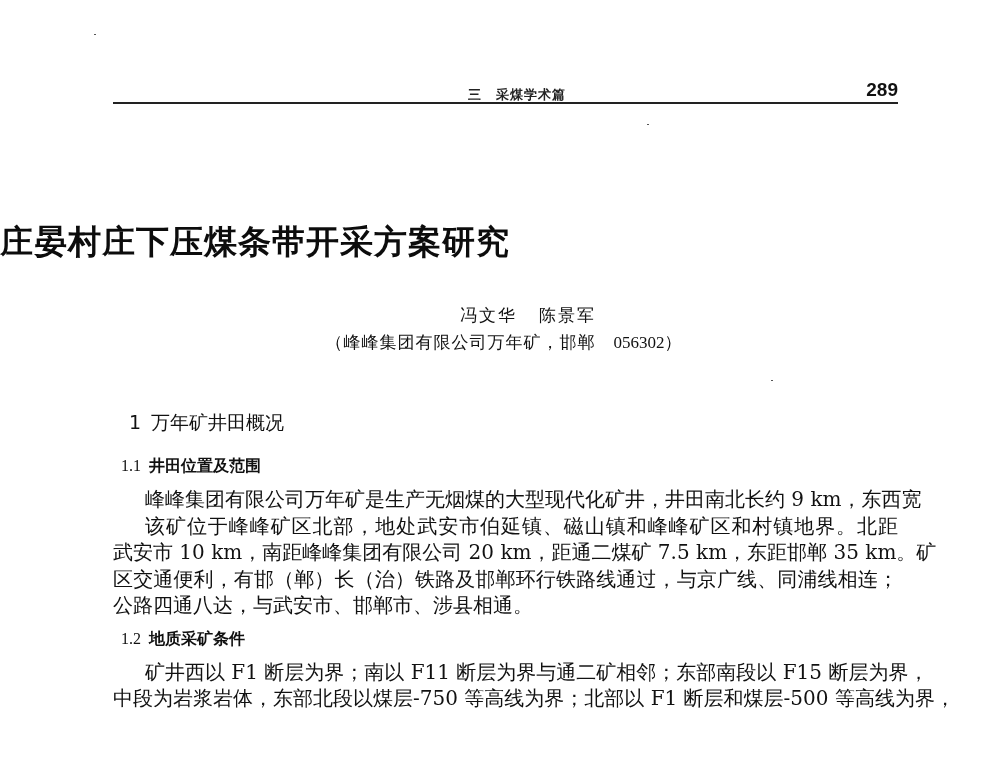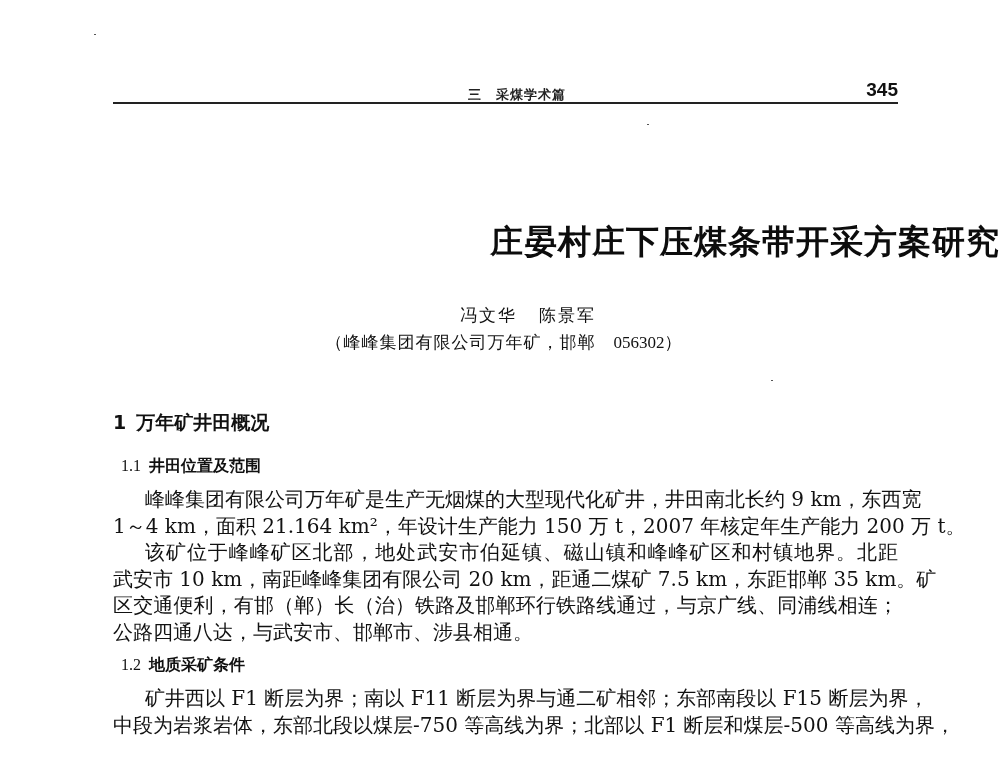--- a/index.html
+++ b/index.html
@@ -60,21 +60,21 @@
       width: 785px;
       height: 2px;
       background: #222;
     }
 
     
     .paper-title {
       left: 0;
       width: 1000px;
       top: 220px;
-      text-align: right;
+      text-align: left;
       font-family: Liberation Sans, sans-serif;
       font-weight: bold;
       font-size: 33px;
       letter-spacing: 1px;
       color: #0c0c0c;
     }
     .authors {
       left: 0;
       width: 1000px;
       top: 304px;
@@ -101,24 +101,24 @@
     }
 
     
     .content {
       left: 113px;
       top: 408px;
       width: 785px;
     }
     .h1 {
       font-family: "DejaVu Sans", "Liberation Sans", sans-serif;
-      font-weight: bold;
+      font-weight: normal;
       font-size: 19px;
       line-height: 28px;
-      margin: 0 0 18px 0;
+      margin: 0 0 18px 16px;
       color: #111;
     }
     .h1 .num { margin-right: 10px; }
     .h2 {
       font-family: "DejaVu Serif", "Liberation Serif", serif;
       font-weight: bold;
       font-size: 16px;
       line-height: 24px;
       margin: 8px;
       color: #111;
@@ -147,21 +147,21 @@
 <body>
 
 <span class="speck" style="left:94px;top:34px;"></span>
 <span class="speck" style="left:647px;top:124px;"></span>
 <span class="speck" style="left:771px;top:380px;"></span>
 
 <div class="abs running-header">
   <div class="header-section">
     <span class="num">三</span><span>采煤学术篇</span>
   </div>
-  <div class="page-number">345</div>
+  <div class="page-number">289</div>
   <div class="header-rule"></div>
 </div>
 
 <div class="abs paper-title">庄晏村庄下压煤条带开采方案研究</div>
 
 <div class="abs authors">
   <span>冯文华</span><span class="gap"></span><span>陈景军</span>
 </div>
 
 <div class="abs affiliation">
@@ -172,21 +172,20 @@
   <div class="h1">
     <span class="num">1</span><span>万年矿井田概况</span>
   </div>
 
   <div class="h2">
     <span class="num">1.1</span><span>井田位置及范围</span>
   </div>
 
   <div class="para">
     <span class="line first">峰峰集团有限公司万年矿是生产无烟煤的大型现代化矿井，井田南北长约 9 km，东西宽</span>
-    <span class="line last">1～4 km，面积 21.164 km²，年设计生产能力 150 万 t，2007 年核定年生产能力 200 万 t。</span>
   </div>
 
   <div class="para">
     <span class="line first">该矿位于峰峰矿区北部，地处武安市伯延镇、磁山镇和峰峰矿区和村镇地界。北距</span>
     <span class="line">武安市 10 km，南距峰峰集团有限公司 20 km，距通二煤矿 7.5 km，东距邯郸 35 km。矿</span>
     <span class="line">区交通便利，有邯（郸）长（治）铁路及邯郸环行铁路线通过，与京广线、同浦线相连；</span>
     <span class="line last">公路四通八达，与武安市、邯郸市、涉县相通。</span>
   </div>
 
   <div class="h2">

